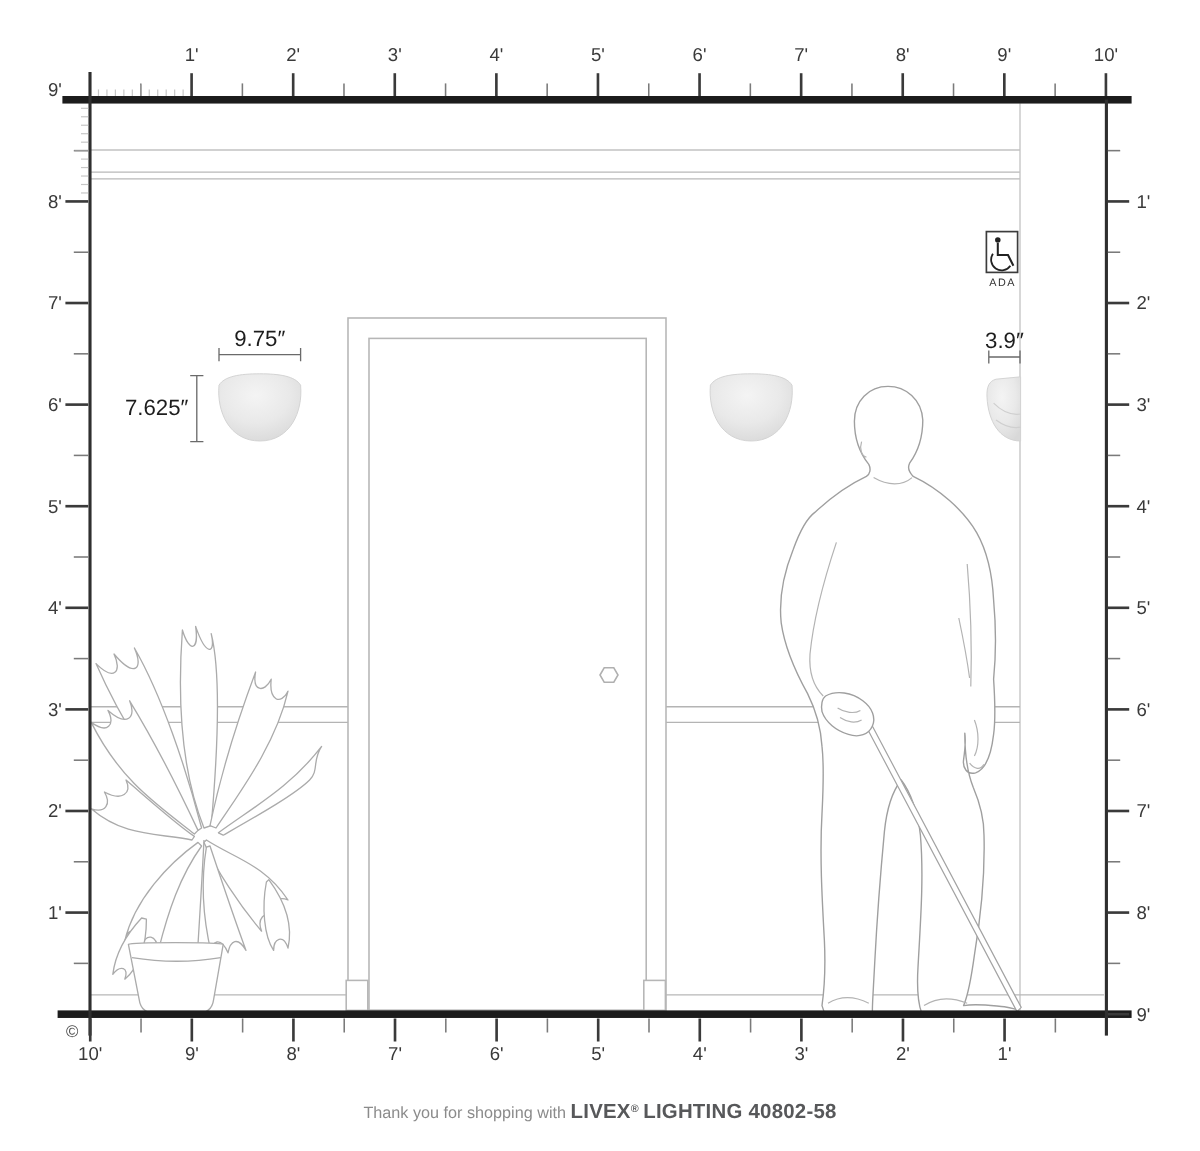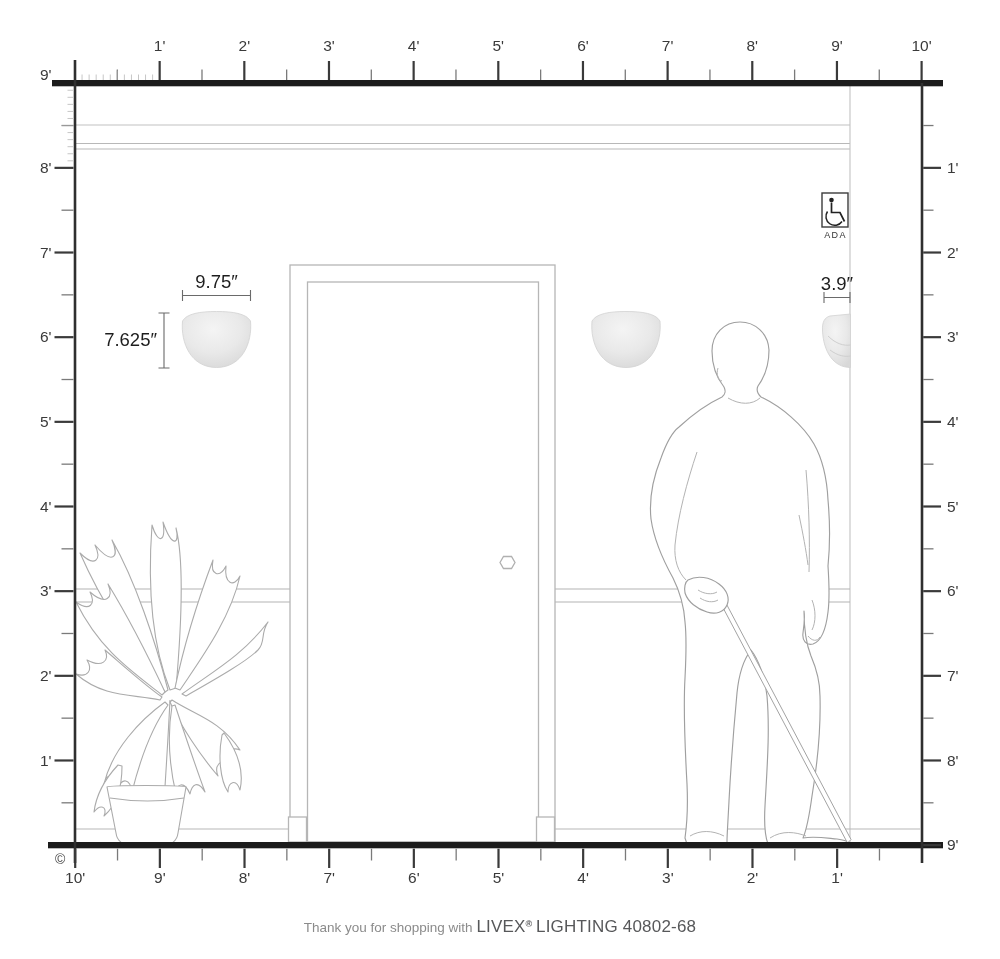--- a/index.html
+++ b/index.html
@@ -6,21 +6,21 @@
   .stage{position:relative;width:1000px;height:959px;background:#fff;overflow:hidden;
          font-family:"Liberation Sans",sans-serif;}
   svg{position:absolute;left:0;top:0;}
   svg text{font-family:"Liberation Sans",sans-serif;}
   .ruler-label{font-size:15.5px;fill:#3a3a3a;}
   .dim-text{font-size:18.5px;fill:#1d1d1d;}
   .ada-text{font-size:9px;fill:#333;letter-spacing:1.3px;}
   .copyright{position:absolute;left:55px;top:851px;font-size:14px;color:#4a4a4a;}
   .footer{position:absolute;left:0;top:917px;width:100%;text-align:center;color:#8b8b8b;
           font-size:13.5px;}
-  .footer b{color:#57585a;font-size:17px;font-weight:normal;letter-spacing:.2px;}
+  .footer b{color:#57585a;font-size:17px;font-weight:bold;letter-spacing:.2px;}
   .footer sup{color:#57585a;font-size:9px;font-weight:bold;}
 </style>
 </head>
 <body>
 
 <div class="stage">
 
   <svg width="1000" height="959" viewBox="0 0 1000 959">
     <defs>
       <radialGradient id="sconceG" cx="45%" cy="32%" r="75%">
@@ -273,16 +273,16 @@
         <text x="752.48" y="883" text-anchor="middle" class="ruler-label">2'</text>
         <text x="837.14" y="883" text-anchor="middle" class="ruler-label">1'</text>
       </g>
   </svg>
 
   <div class="copyright">©</div>
 
   <div class="footer">
     <span>Thank you for shopping with</span>
     <b>LIVEX</b><sup>®</sup>
-    <b>LIGHTING 40802-68</b>
+    <b>LIGHTING 40802-58</b>
   </div>
 
 </div>
 
 </body></html>

